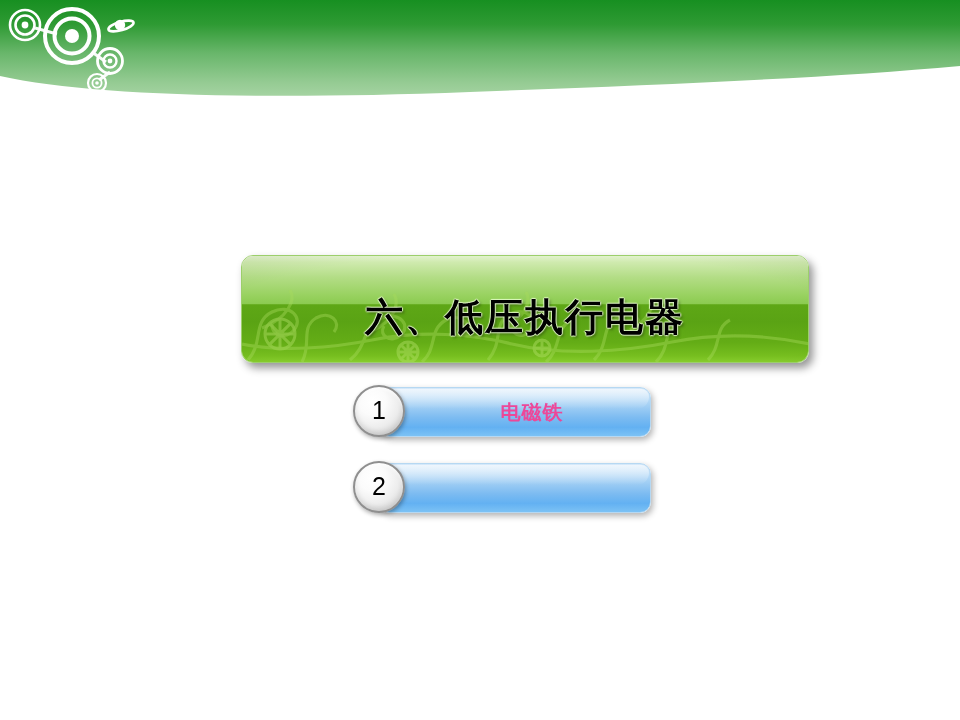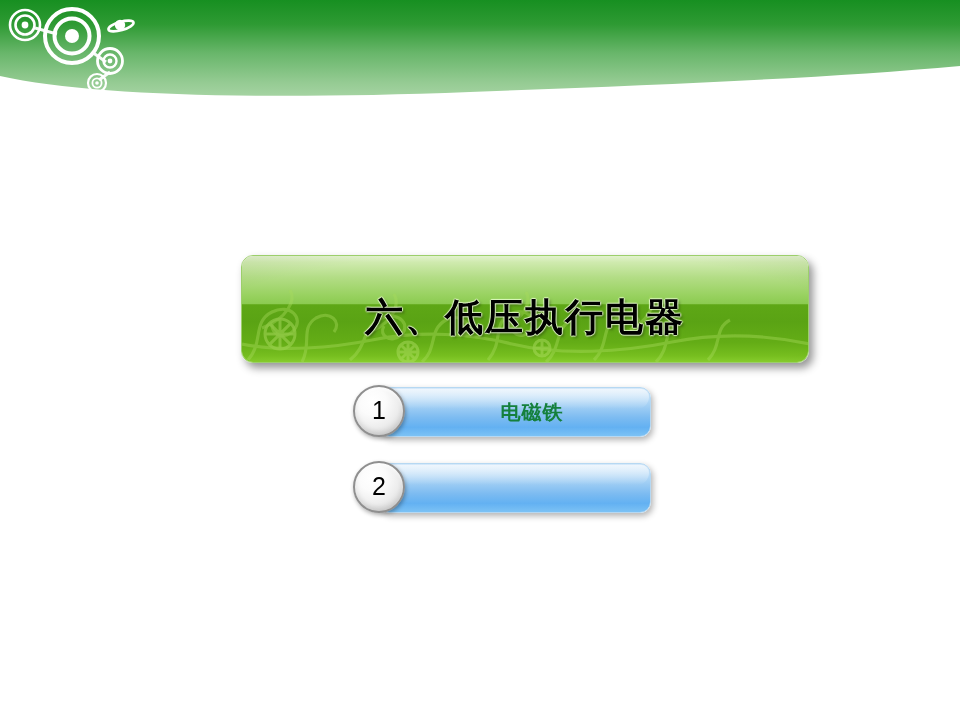--- a/index.html
+++ b/index.html
@@ -150,21 +150,21 @@
     height: 50px;
     display: flex;
     align-items: center;
     justify-content: center;
     padding-left: 34px;
     box-sizing: border-box;
     font-family: "DejaVu Serif", "Liberation Serif", serif;
     font-weight: bold;
     font-size: 20px;
     letter-spacing: 1px;
-    color: #15803d;
+    color: #ec4899;
     white-space: nowrap;
   }
   .item-circle {
     position: absolute;
     left: 6px;
     top: 0px;
     width: 52px;
     height: 52px;
     border-radius: 50%;
     background:

